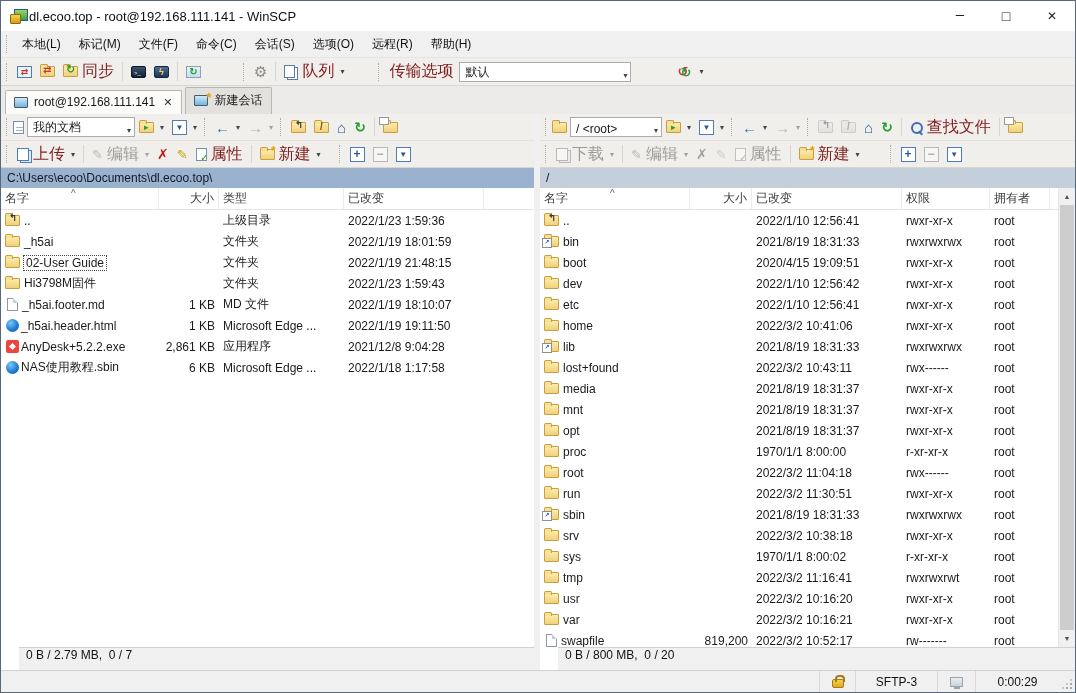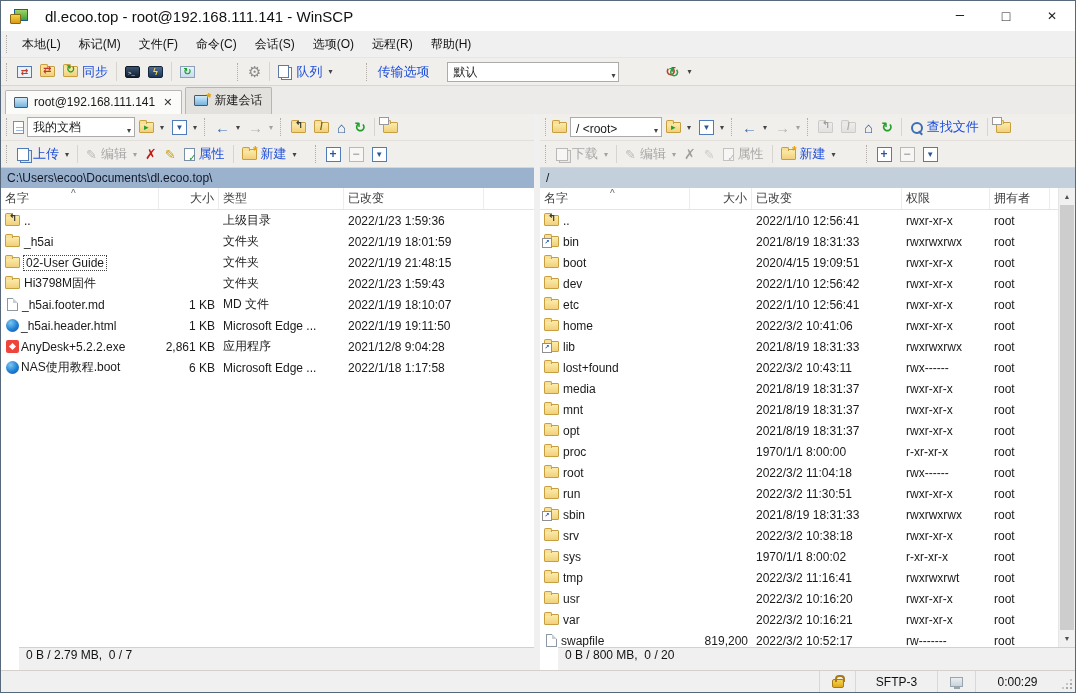--- a/index.html
+++ b/index.html
@@ -2,39 +2,39 @@
 <html><head>
 <meta charset="utf-8">
 <style>
   * { box-sizing:border-box; margin:0; padding:0; }
   html,body { width:1076px; height:693px; }
   body { font-family:"Liberation Sans","DejaVu Sans",sans-serif; font-size:12px; color:#1a1a1a; background:#f0f0f0; }
   #win { width:1076px; height:693px; border:1px solid #56687a; display:flex; flex-direction:column; background:#f0f0f0; overflow:hidden; }
 
   
   .titlebar { height:30px; background:#ffffff; display:flex; align-items:center; padding-left:9px; flex:0 0 auto; }
-  .titlebar .title { margin-left:17px; font-size:15px; color:#111; }
+  .titlebar .title { margin-left:1px; font-size:13px; color:#111; }
   .win-controls { margin-left:auto; display:flex; height:100%; }
   .wc { width:46px; height:100%; display:flex; align-items:center; justify-content:center; color:#222; font-size:13px; }
   .wc-min::after { content:"–"; font-size:15px; margin-top:-6px; }
   .wc-max::after { content:"□"; font-size:14px; }
   .wc-close::after { content:"✕"; font-size:12px; }
   .ic-winscp { position:relative; width:18px; height:15px; flex:0 0 18px; }
   .ic-winscp::before { content:""; position:absolute; right:0; top:0; width:12px; height:10px; background:linear-gradient(#9fd468,#3f9e3f); border:1px solid #1d5c96; }
   .ic-winscp::after { content:""; position:absolute; left:0; bottom:0; width:9px; height:8px; background:linear-gradient(#f5d34b,#d99b16); border:1px solid #8a6a10; border-radius:1px; }
 
   
   .menubar { height:26px; display:flex; align-items:center; background:#f0f0f0; padding-left:2px; flex:0 0 auto; }
   .menu-item { padding:4px 9px; color:#111; }
   .gripv { width:4px; height:18px; border-left:1px dotted #b0ada8; margin:0 3px; }
 
   
   .maintoolbar { height:29px; display:flex; align-items:center; background:#f1efec; border-top:1px solid #e7e5e2; border-bottom:1px solid #d9d6d1; padding:0 2px; flex:0 0 auto; }
   .tbtn { display:flex; align-items:center; gap:4px; padding:2px 4px; height:24px; border-radius:2px; }
-  .tlabel { font-size:13px; color:#1d4ed8; }
+  .tlabel { font-size:16px; color:#7f1d1d; }
   .dd::after { content:"▾"; font-size:8px; color:#444; margin-left:2px; }
   .dis { opacity:.45; filter:grayscale(1); }
   .vsep { width:1px; align-self:stretch; background:#d8d5d0; margin:4px 4px; }
 
   
   .gi { display:inline-flex; align-items:center; justify-content:center; }
   .mf { position:relative; width:15px; height:11px; background:linear-gradient(#fcecab,#f1d07c); border:1px solid #c79f3f; border-radius:1px; display:inline-block; }
   .mf::before { content:""; position:absolute; top:-3px; left:-1px; width:6px; height:3px; background:#f8e098; border:1px solid #c79f3f; border-bottom:none; border-radius:2px 2px 0 0; }
   .mf-up::after { content:"↰"; position:absolute; top:-4px; left:3px; font-size:10px; font-weight:700; color:#3c3c34; }
   .mf-root::after { content:"/"; position:absolute; top:-2px; left:5px; font-size:10px; font-weight:700; color:#7a5a10; }
@@ -210,21 +210,21 @@
     <span class="gripv" style="margin-left:38px"></span>
     <span class="tbtn">
         <span class="gi ic-gear"></span>
       </span>
     <span class="vsep"></span>
     <span class="tbtn dd">
         <span class="ic-queue"></span>
         <span class="tlabel">队列</span>
       </span>
     <span class="gripv" style="margin-left:30px"></span>
-    <span class="tlabel" style="margin:0 18px 0 4px">传输选项</span>
+    <span class="tlabel" style="margin:0 6px 0 4px">传输选项</span>
     <div class="combo" style="width:172px">
       <span style="flex:1">默认</span>
       <span class="dd"></span>
     </div>
     <span class="tbtn dd" style="margin-left:42px">
         <span class="ic-tsync"></span>
       </span>
   </div>
 
   <div class="tabbar">
@@ -397,21 +397,21 @@
                 <span class="fi fi-anydesk"></span>
                 <span class="fname">AnyDesk+5.2.2.exe</span>
               </div>
               <div class="fcell c-size">2,861 KB</div>
               <div class="fcell c-type">应用程序</div>
               <div class="fcell c-changed">2021/12/8 9:04:28</div>
             </div>
             <div class="frow">
               <div class="fcell c-name">
                 <span class="fi fi-edge"></span>
-                <span class="fname">NAS使用教程.boot</span>
+                <span class="fname">NAS使用教程.sbin</span>
               </div>
               <div class="fcell c-size">6 KB</div>
               <div class="fcell c-type">Microsoft Edge ...</div>
               <div class="fcell c-changed">2022/1/18 1:17:58</div>
             </div>
           </div>
       </div>
       <div class="pstatus"><span>0 B / 2.79 MB,  0 / 7</span></div>
     </div>
 

